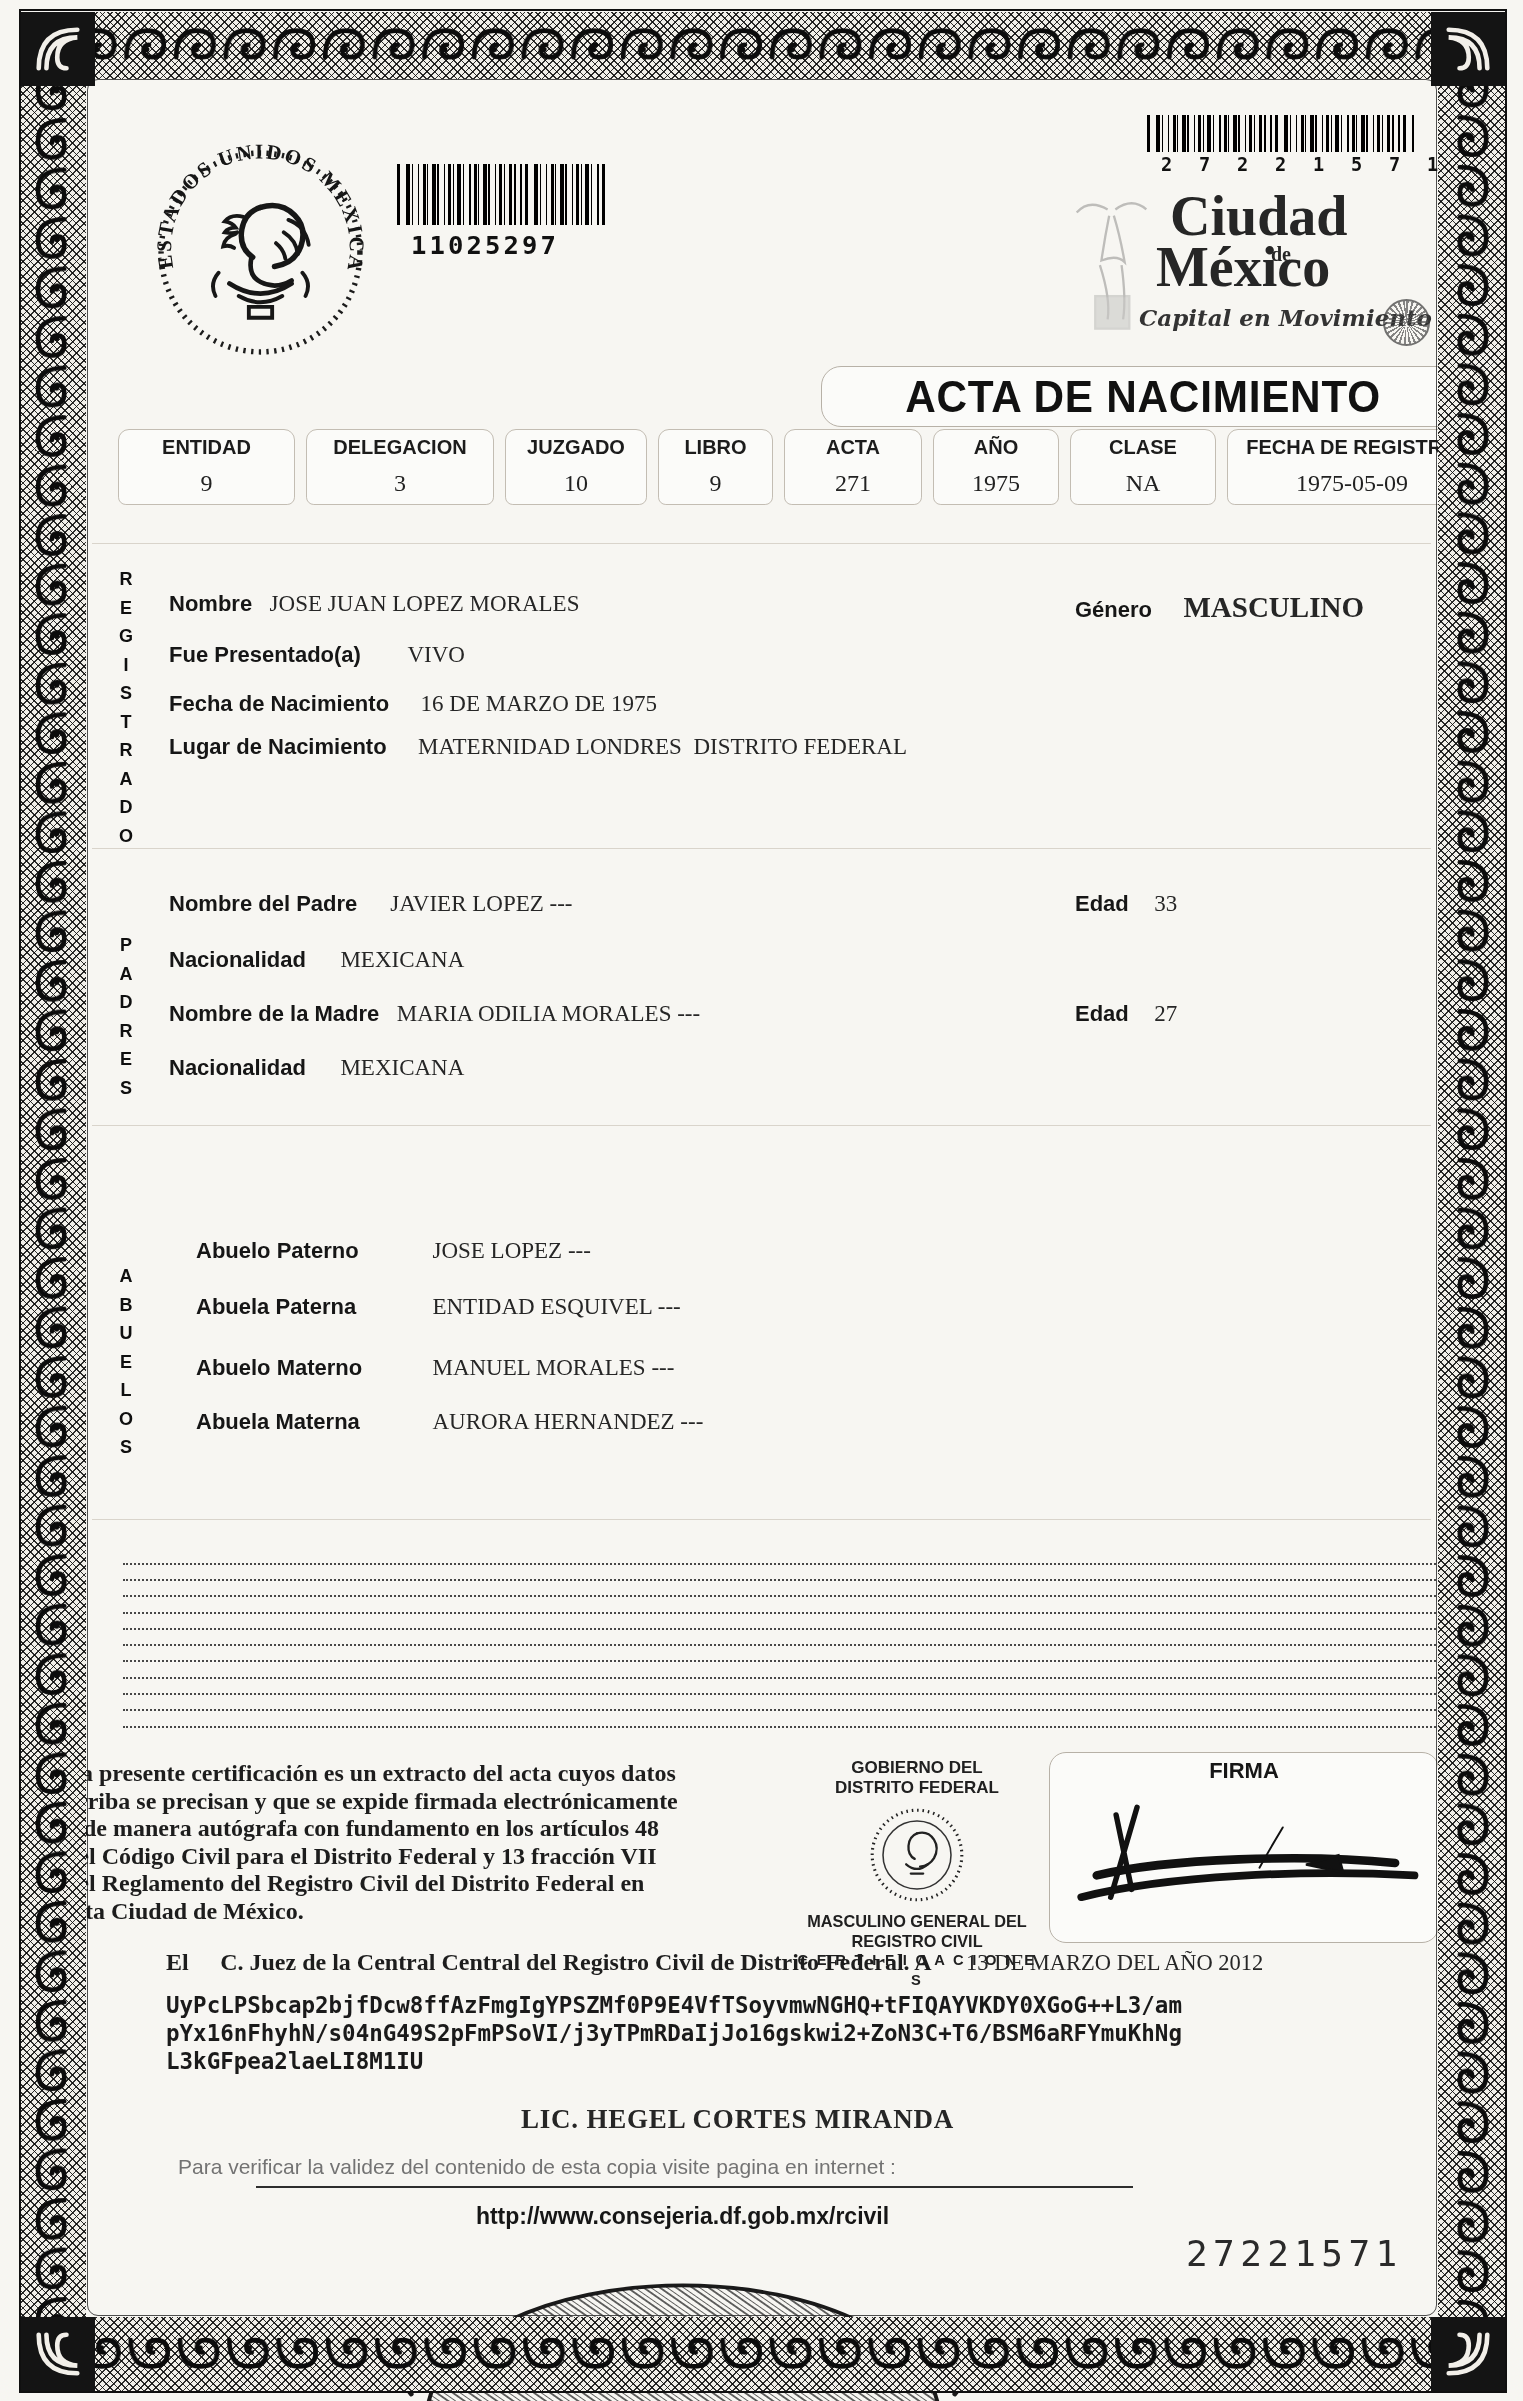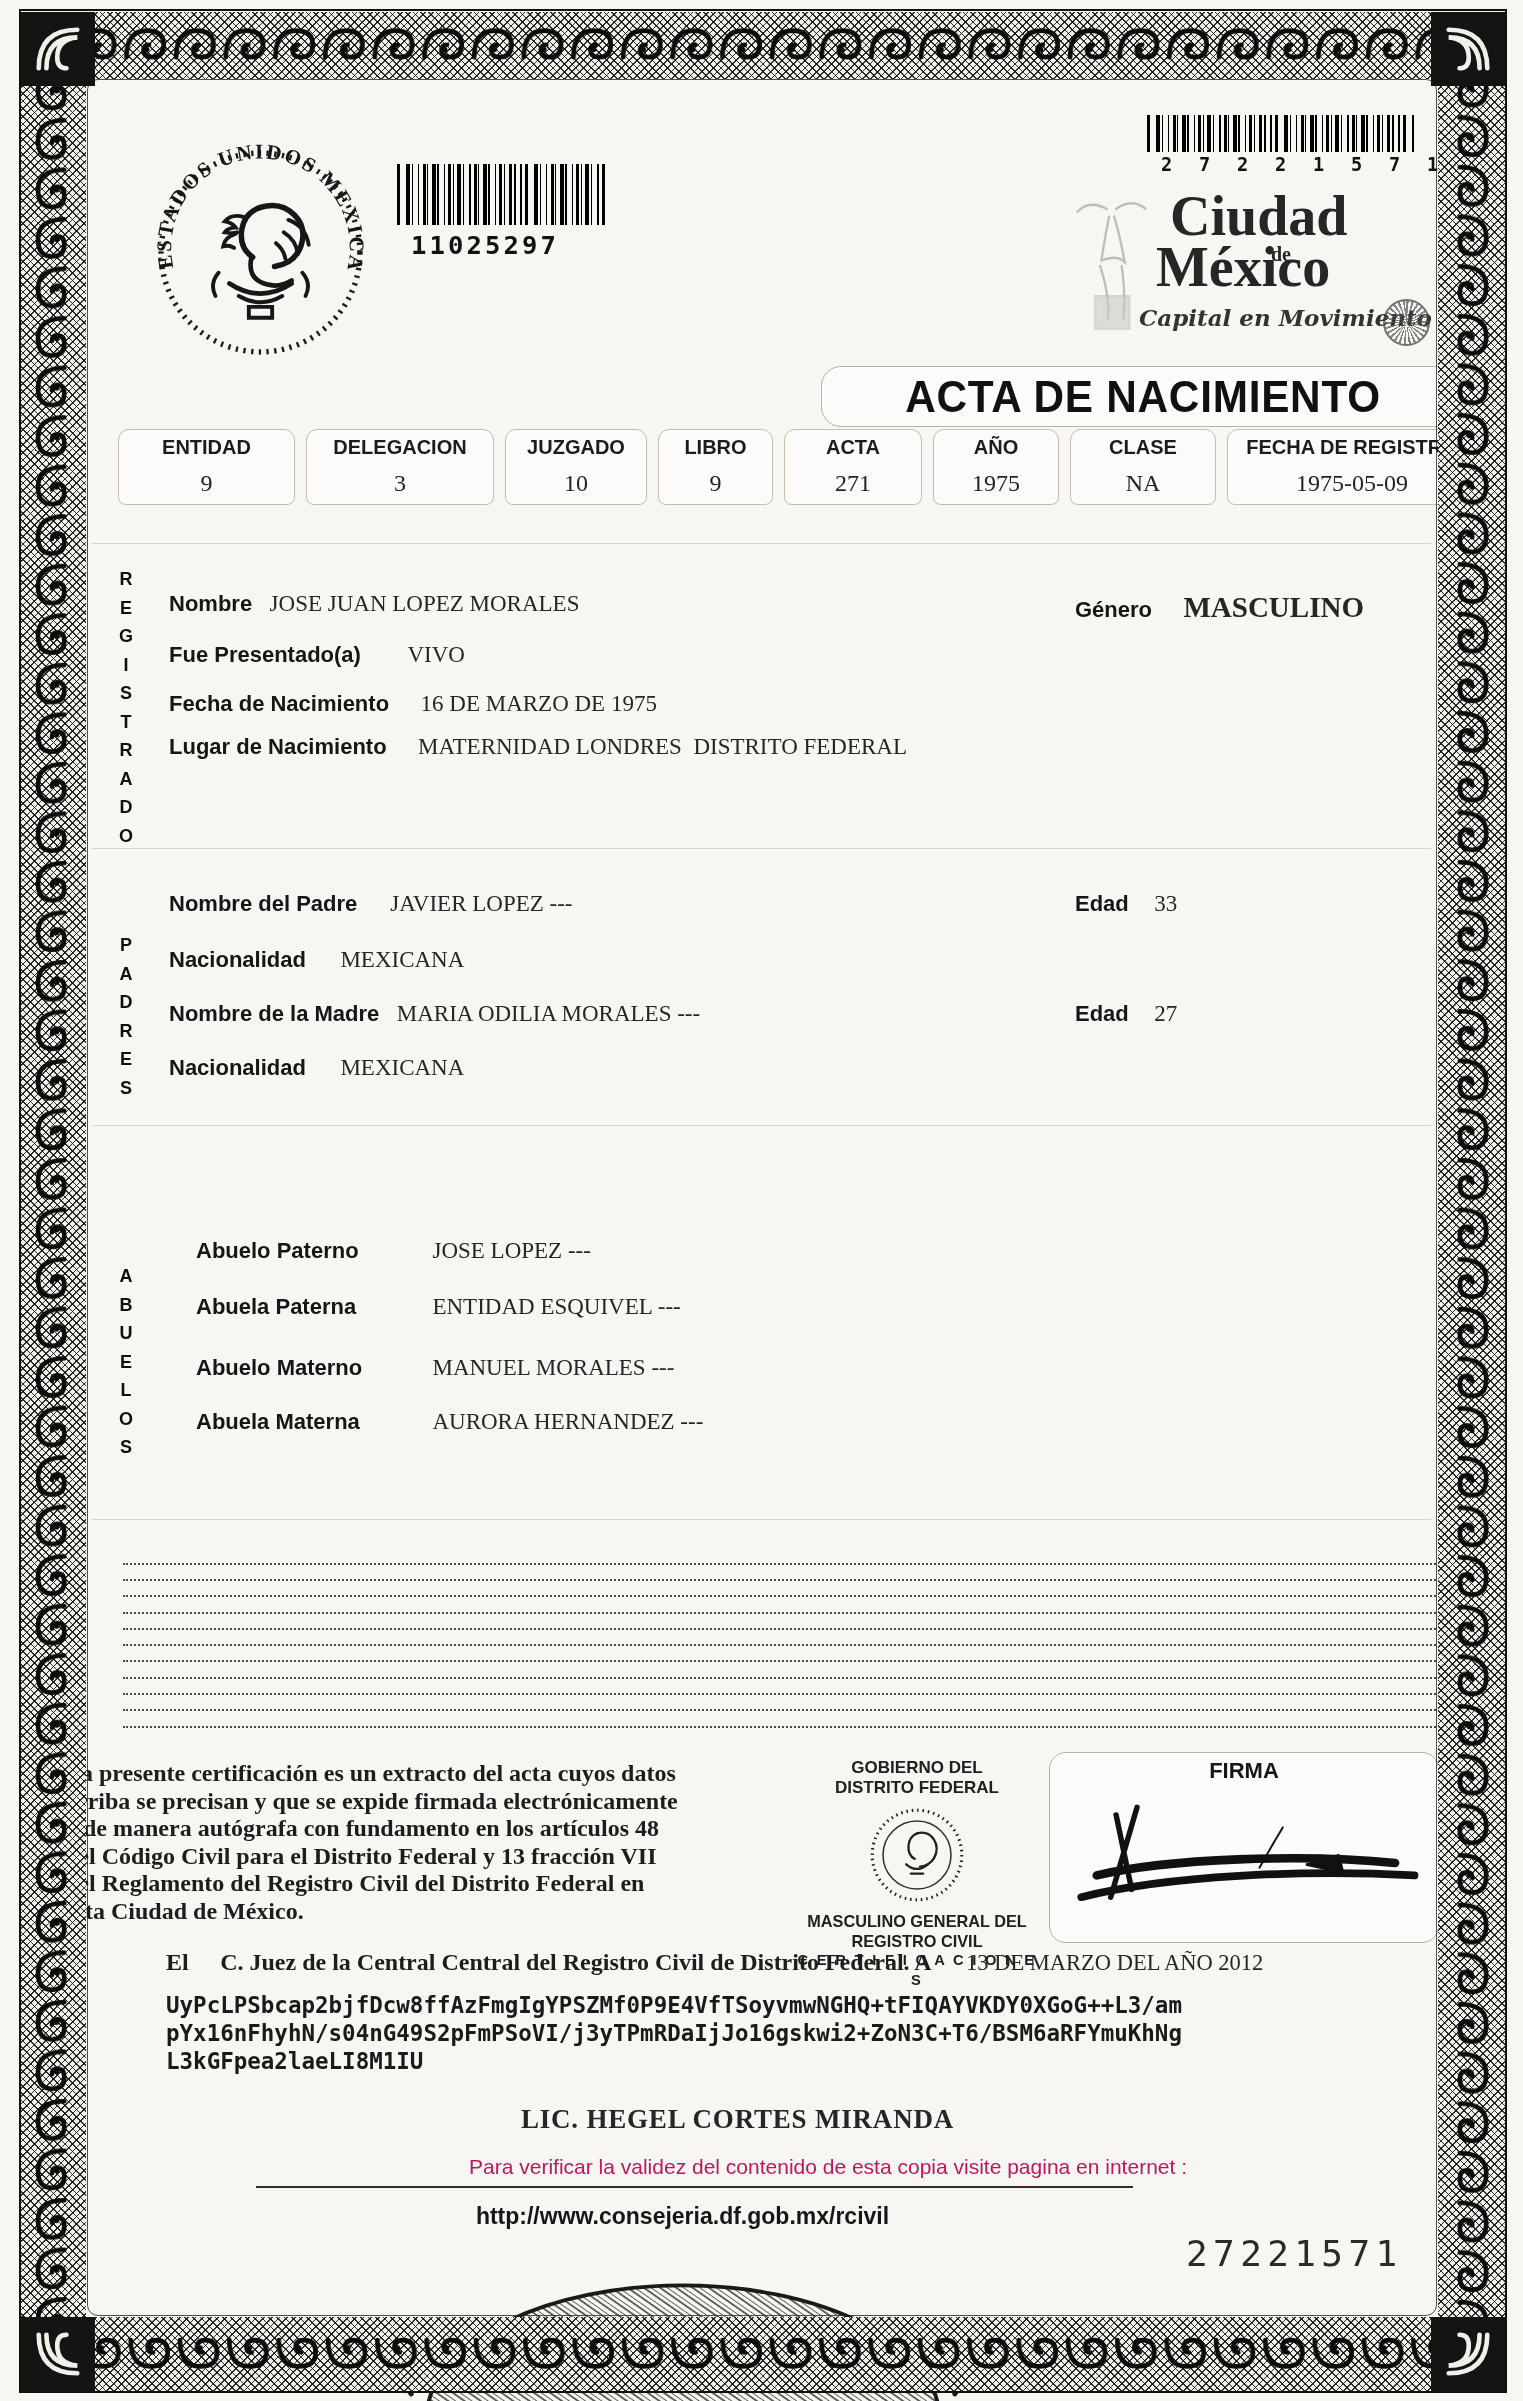--- a/index.html
+++ b/index.html
@@ -345,21 +345,21 @@
   </div>
 
   <div class="abs" style="left:166px;top:1991px;z-index:2;">
     <div class="hash">UyPcLPSbcap2bjfDcw8ffAzFmgIgYPSZMf0P9E4VfTSoyvmwNGHQ+tFIQAYVKDY0XGoG++L3/am</div>
     <div class="hash">pYx16nFhyhN/s04nG49S2pFmPSoVI/j3yTPmRDaIjJo16gskwi2+ZoN3C+T6/BSM6aRFYmuKhNg</div>
     <div class="hash">L3kGFpea2laeLI8M1IU</div>
   </div>
 
   <div class="abs val" style="left:233px;top:2104px;width:1009px;text-align:center;font-weight:bold;font-size:27px;letter-spacing:0.8px;z-index:2;">LIC. HEGEL CORTES MIRANDA</div>
 
-  <div class="abs" style="left:178px;top:2155px;width:1009px;text-align:right;font-size:21px;color:#be185d;z-index:2;">Para verificar la validez del contenido de esta copia visite pagina en internet :</div>
+  <div class="abs" style="left:178px;top:2155px;width:1009px;text-align:left;font-size:21px;color:#737373;z-index:2;">Para verificar la validez del contenido de esta copia visite pagina en internet :</div>
   <div class="underrule" style="left:256px;top:2186px;width:877px;z-index:2;"></div>
   <div class="abs" style="left:178px;top:2190px;width:1009px;text-align:center;font-size:23px;font-weight:bold;color:#161616;z-index:2;margin-top:13px;">http://www.consejeria.df.gob.mx/rcivil</div>
   <div class="abs mono-big" style="left:1186px;top:2197px;font-size:36px;letter-spacing:5.4px;z-index:2;margin-top:36px;">27221571</div>
 
   <div class="abs" style="left:388px;top:2262px;width:590px;height:140px;z-index:4;">
     <svg width="590" height="140" viewBox="0 0 760 180">
       <defs>
         <pattern id="domeHatch" width="12" height="12" patternUnits="userSpaceOnUse" patternTransform="rotate(35)">
           <path d="M0,0 H12 M0,6 H12" stroke="#2a2a2a" stroke-width="1.6"></path>
         </pattern>

